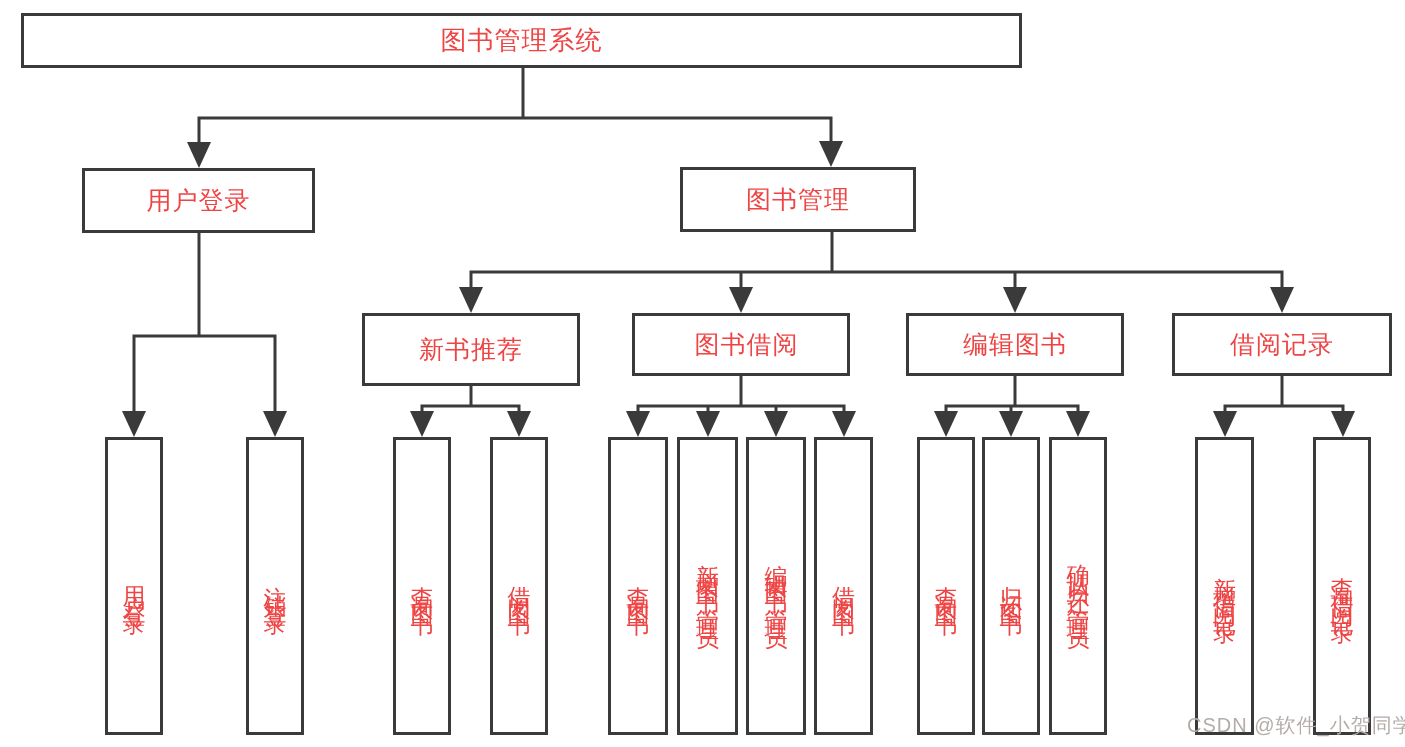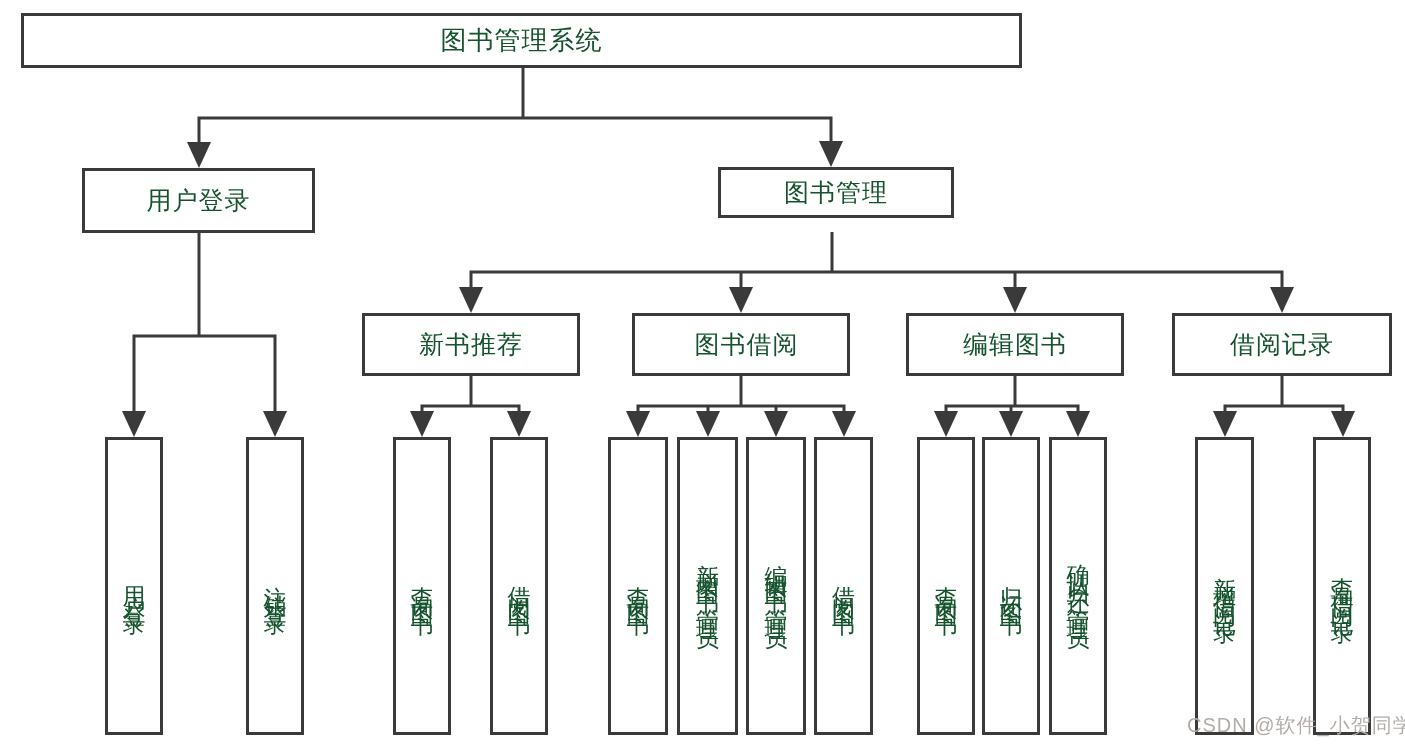--- a/index.html
+++ b/index.html
@@ -3,21 +3,21 @@
 <meta charset="utf-8">
 <style>
   * { margin:0; padding:0; box-sizing:border-box; }
   html,body { width:1405px; height:747px; background:#ffffff; }
   body { font-family:"Liberation Sans", sans-serif; position:relative; overflow:hidden; }
   .stage { position:absolute; left:0; top:0; width:1405px; height:747px; }
   svg.wires { position:absolute; left:0; top:0; z-index:1; }
   .node {
     position:absolute; background:#ffffff; border:3px solid #3a3a3a;
     display:flex; align-items:center; justify-content:center;
-    color:#14532d; z-index:2;
+    color:#ef4444; z-index:2;
   }
   .node.h .label { font-size:25px; letter-spacing:1px; white-space:nowrap; }
   .node.root .label { font-size:26px; }
   .node.v .label {
     writing-mode:vertical-rl; text-orientation:mixed;
     font-size:23px; letter-spacing:9px; line-height:1; white-space:nowrap;
   }
   .watermark {
     position:absolute; left:1187px; top:712px; z-index:6;
     font-size:20px; color:#b5aca8; letter-spacing:1px; white-space:nowrap;
@@ -73,25 +73,25 @@
     </g>
   </svg>
 
   <div class="node h root" style="left:21px; top:13px; width:1001px; height:55px;">
     <span class="label">图书管理系统</span>
   </div>
 
   <div class="node h" style="left:82px; top:168px; width:233px; height:65px;">
     <span class="label">用户登录</span>
   </div>
-  <div class="node h" style="left:718px; top:167px; width:236px; height:51px;">
+  <div class="node h" style="left:680px; top:167px; width:236px; height:65px;">
     <span class="label">图书管理</span>
   </div>
 
-  <div class="node h" style="left:362px; top:313px; width:218px; height:63px;">
+  <div class="node h" style="left:362px; top:313px; width:218px; height:73px;">
     <span class="label">新书推荐</span>
   </div>
   <div class="node h" style="left:632px; top:313px; width:218px; height:63px;padding-left:11px;">
     <span class="label">图书借阅</span>
   </div>
   <div class="node h" style="left:906px; top:313px; width:218px; height:63px;">
     <span class="label">编辑图书</span>
   </div>
   <div class="node h" style="left:1172px; top:313px; width:220px; height:63px;">
     <span class="label">借阅记录</span>

